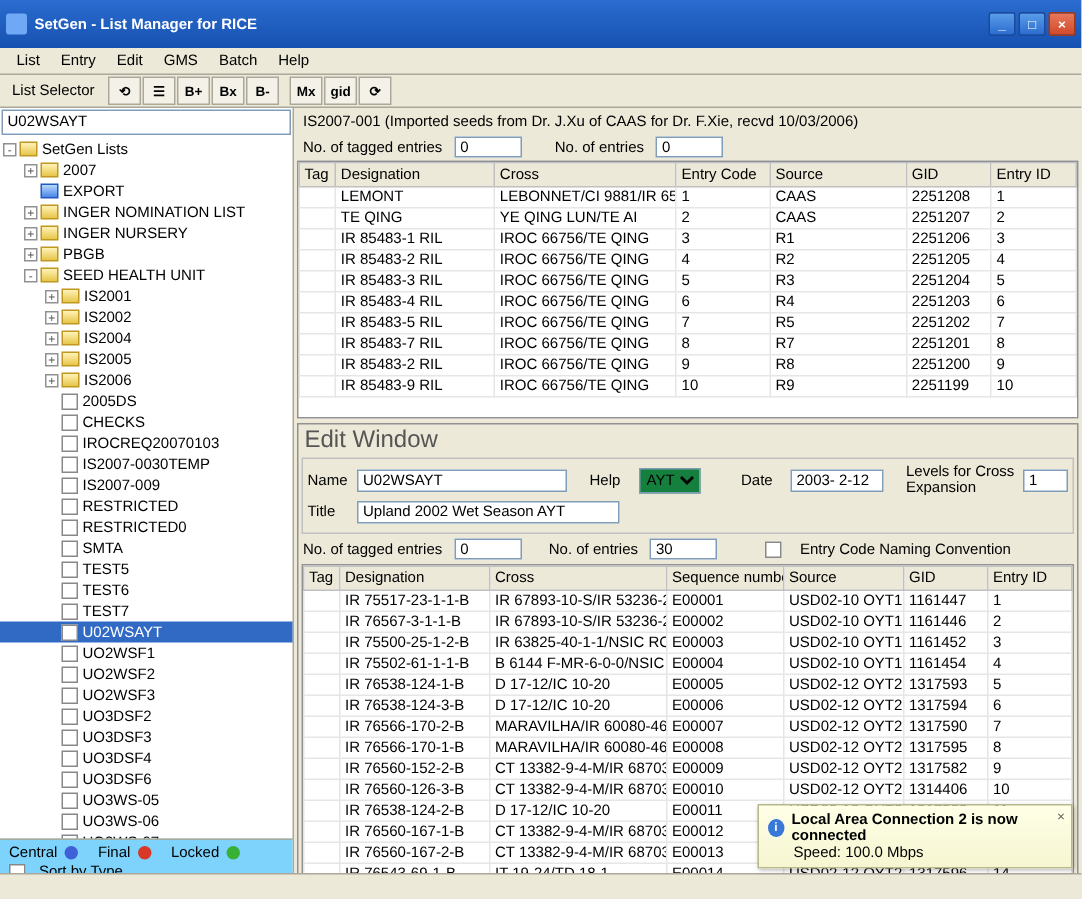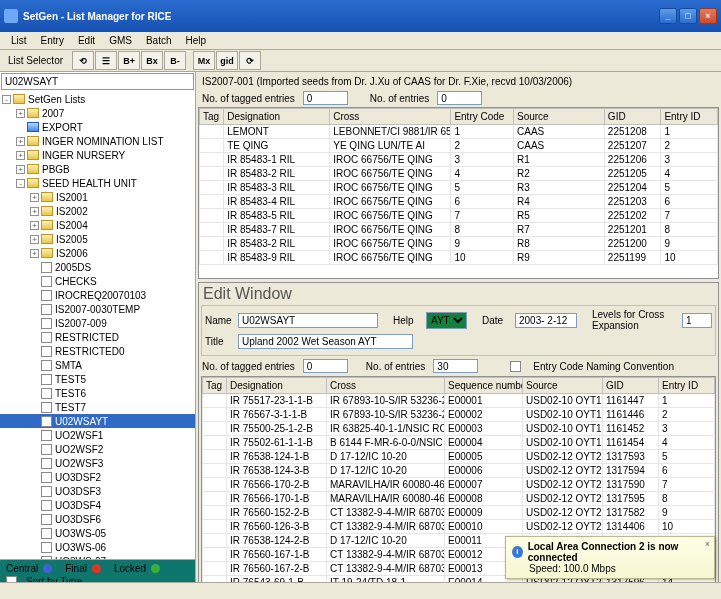--- a/index.html
+++ b/index.html
@@ -20,21 +20,21 @@
 .leftpane { width:196px; background:#fff; border-right:1px solid #aca899; display:flex; flex-direction:column; }
 .selbox { border:1px solid #7f9db9; margin:1px; padding:2px 3px; background:#fff; }
 .tree { flex:1; overflow-y:auto; overflow-x:hidden; padding:1px 0; }
 .tnode { display:flex; align-items:center; padding:0 2px; height:14px; white-space:nowrap; cursor:pointer; }
 .tnode .tw { display:inline-block; width:9px; height:9px; border:1px solid #919191; text-align:center; line-height:7px; font-size:8px; margin-right:2px; color:#555; }
 .tnode .fo { width:12px; height:10px; background:linear-gradient(to bottom,#fff2b8,#e6c64a); border:1px solid #c09820; margin-right:3px; }
 .tnode .fo.blue { background:linear-gradient(to bottom,#b8d8ff,#4a86e6); border-color:#2058c0; }
 .tnode .fi { width:11px; height:11px; background:#fff; border:1px solid #888; margin-right:3px; }
 .tnode.sel { background:#316ac5; color:#fff; }
 .i0{padding-left:2px}.i1{padding-left:16px}.i2{padding-left:30px}
-.legend { border-top:1px solid #aca899; padding:3px 6px; background:#0f766e; font-size:10px; }
+.legend { border-top:1px solid #aca899; padding:3px 6px; background:#7dd3fc; font-size:10px; }
 .legend .row { display:flex; align-items:center; gap:5px; margin-bottom:2px; }
 .dot { width:9px;height:9px;border-radius:50%;display:inline-block; }
 .dot.b{background:#4060d8}.dot.r{background:#d83828}.dot.g{background:#38b038}
 .cb { width:11px;height:11px;border:1px solid #888;background:#fff;display:inline-block;margin-right:4px; }
 .rightpane { flex:1; display:flex; flex-direction:column; background:#ece9d8; overflow:hidden; padding:2px; }
 .infobar { padding:2px 4px; font-size:10px; }
 .countrow { display:flex; gap:8px; align-items:center; padding:2px 4px; }
 .countrow input { border:1px solid #7f9db9; padding:1px 3px; width:45px; height:14px; font-size:10px; }
 .grid { border:1px solid #919191; background:#fff; flex:0 0 auto; }
 .grid table { width:100%; border-collapse:collapse; table-layout:fixed;padding-left:36px; }
@@ -409,21 +409,21 @@
       </div>
 
     <div class="editwin">
       <div class="hdr">Edit Window</div>
       <div class="charbox">
         <div class="frow">
           <label>Name</label>
           <input type="text" style="width: 155px;" value="U02WSAYT">
           <label style="margin-left:10px">Help</label>
           <select><option>AYT</option></select>
-          <label style="margin-left:10px">Date</label>
+          <label style="margin-left:22px">Date</label>
           <input type="text" style="width: 62px;" value="2003- 2-12">
           <label style="margin-left:10px">Levels for Cross Expansion</label>
           <input type="text" style="width: 30px;" value="1">
         </div>
         <div class="frow">
           <label>Title</label>
           <input type="text" style="width: 175px;" value="Upland 2002 Wet Season AYT">
         </div>
       </div>
       <div class="countrow" style="padding:3px 1px">

